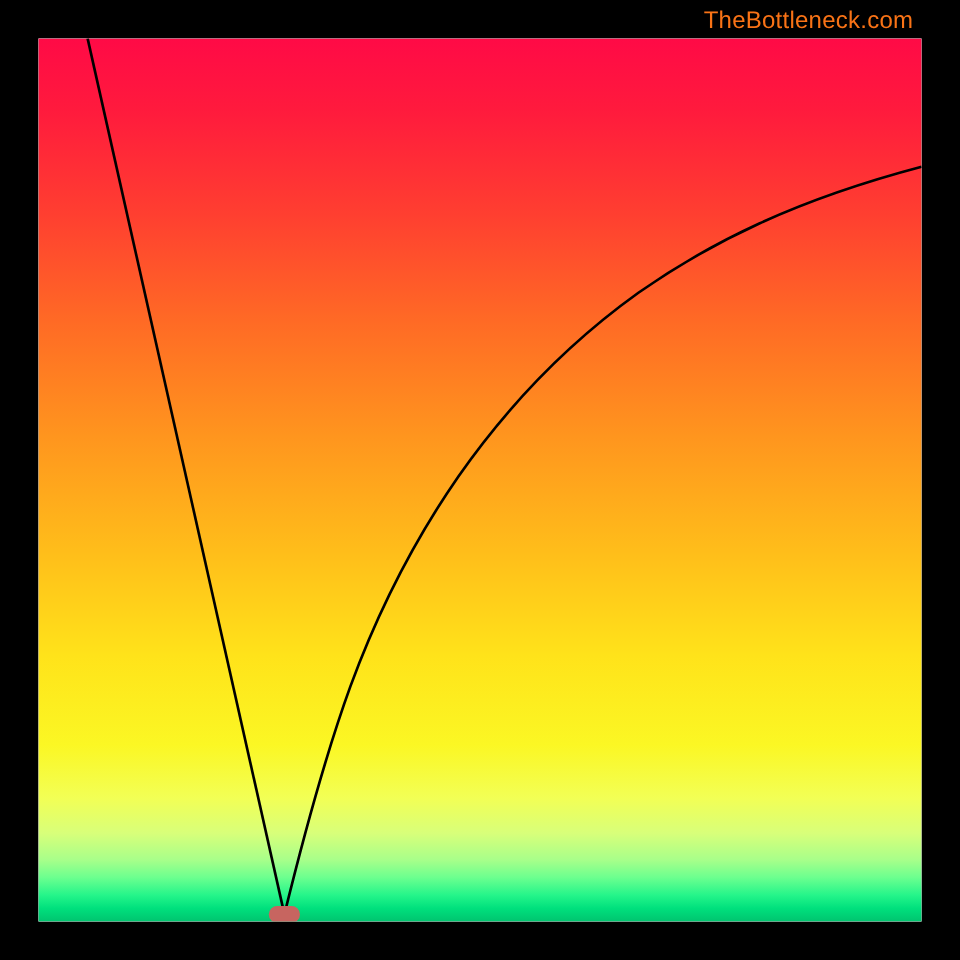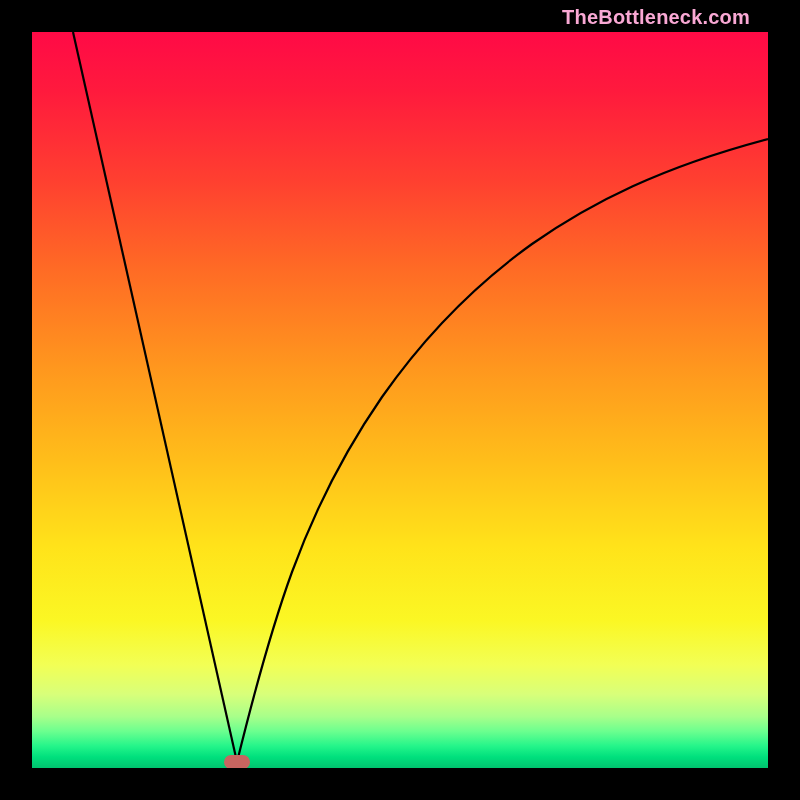--- a/index.html
+++ b/index.html
@@ -37,25 +37,25 @@
       #d8ff7a 90%,
       #a8ff8a 93%,
       #6cff8f 95%,
       #25f58a 97%,
       #00e07d 98.5%,
       #00c46f 100%
     );
   }
   .watermark {
     position: absolute;
-    right: 50px;
+    right: 39px;
     top: 6px;
     font-size: 20px;
-    font-weight: 700;
-    color: #f9a8d4;
+    font-weight: 400;
+    color: #f97316;
     letter-spacing: 0.2px;
   }
   .marker {
     position: absolute;
     width: 26px;
     height: 14px;
     border-radius: 7px;
     background: #c76560;
     left: 192px;   
     top: 723px;    

